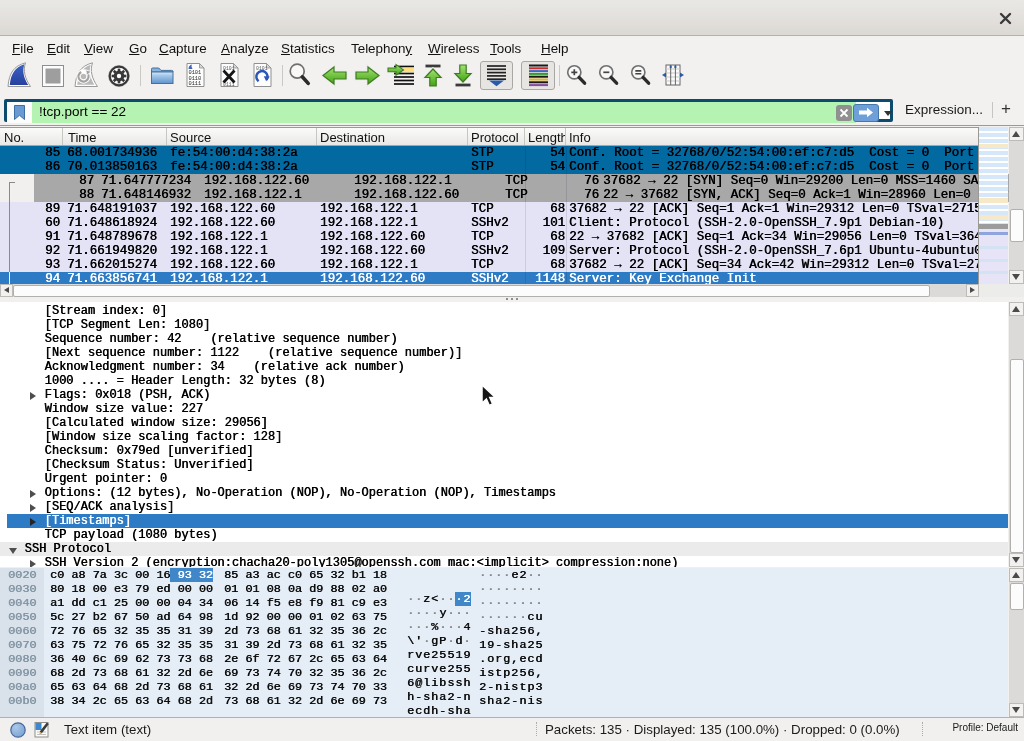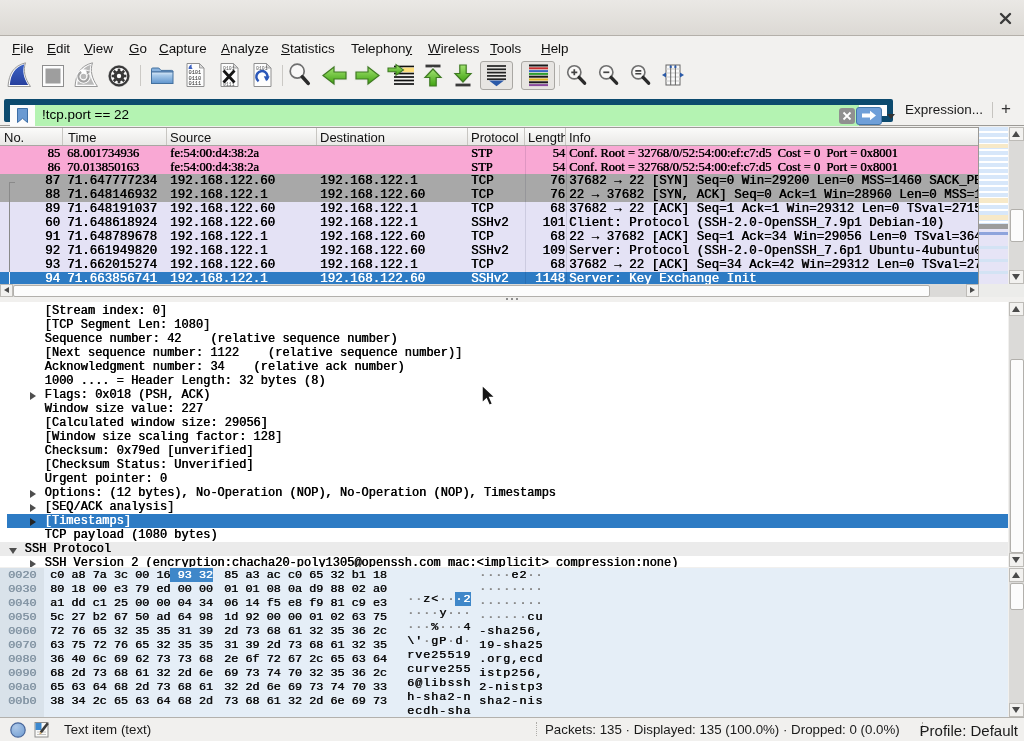--- a/index.html
+++ b/index.html
@@ -12,21 +12,21 @@
   #title{left:0;top:9px;width:1024px;text-align:center;font-size:15px;font-weight:bold;color:#363636;}
   
   #menubar{left:0;top:36px;width:1024px;height:23px;background:#f2f1ef;}
   .mi{top:41px;font-size:13.4px;color:#111;}
   
   #toolbar{left:0;top:59px;width:1024px;height:36px;background:#f2f1ef;}
   .tsep{top:65px;width:1px;height:21px;background:#cbc9c5;}
   .pressed{top:61px;height:29px;background:#e7e5e2;border:1px solid #a9a7a3;border-radius:3px;box-sizing:border-box;}
   
   #filterbar{left:0;top:95px;width:1024px;height:31px;background:#f2f1ef;border-bottom:1px solid #9c9a96;box-sizing:border-box;}
-  #fwrap{left:4px;top:99px;width:889px;height:23px;background:#fff;border:6px solid #0c4a6e;border-radius:2px;box-sizing:border-box;}
+  #fwrap{left:4px;top:99px;width:889px;height:23px;background:#fff;border:3px solid #0c4a6e;border-radius:2px;box-sizing:border-box;}
   #fbook{left:0;top:0;width:25px;height:21px;background:#fcfcfc;border-right:1px solid #a0a0a0;}
   #fgreen{left:25px;top:0;width:824px;height:21px;background:#b4f3b2;}
   #ftext{left:32px;top:2px;font-size:13.5px;color:#000;}
   #fexpr{left:905px;top:102px;font-size:13.5px;color:#1a1a1a;}
   #fsep2{left:992px;top:102px;width:1px;height:16px;background:#c6c4c0;}
   #fplus{left:1001px;top:99px;font-size:17px;color:#333;}
   
   #plhead{left:0;top:127px;width:978px;height:19px;background:linear-gradient(#fbfbfa,#e9e8e6);
      border-top:1px solid #9c9a96;border-bottom:1px solid #a8a6a2;box-sizing:border-box;}
   .hcol{top:0;height:17px;border-right:1px solid #c8c6c2;box-sizing:border-box;}
@@ -34,22 +34,22 @@
   .prow{left:0;height:14px;width:978px;font-family:"Liberation Mono",monospace;font-size:12.5px;text-shadow:0.5px 0 0 currentColor;
         line-height:14px;white-space:pre;color:#000;}
   .prow span{position:absolute;}
   .c-no{left:0px;width:60px;text-align:right;}
   .c-time{left:67px;}
   .c-src{left:170px;}
   .c-dst{left:320px;}
   .c-pro{left:471px;}
   .c-len{left:505px;width:60px;text-align:right;}
   .c-info{left:569px;width:409px;overflow:hidden;}
-  .rw{background:#f9a8d4;font-family:Liberation Serif, serif;}
-  .rg{background:#a8a8a8;}
+  .rw{background:#0369a1;}
+  .rg{background:#a8a8a8;margin-left:34px;}
   .rl{background:#e4e2f5;}
   .rs{background:#2d7bc4;color:#fff;}
   
   .sbtrough{background:#dbdad8;}
   .sbthumb{background:#fcfcfc;border:1px solid #b2b0ac;border-radius:2px;box-sizing:border-box;}
   .sbbtn{background:#f2f1ef;}
   .arr{width:0;height:0;position:absolute;}
   
   #details{left:0;top:302px;width:1008px;height:265px;background:#fff;overflow:hidden;}
   .drow{left:0;width:1008px;height:14px;font-family:"Liberation Mono",monospace;font-size:12px;text-shadow:0.5px 0 0 currentColor;
@@ -441,18 +441,18 @@
         <line x1="3" y1="11" x2="12" y2="11"></line>
         <line x1="3" y1="13.5" x2="12" y2="13.5"></line>
       </g>
     <line x1="13.8" y1="2.2" x2="6.8" y2="11.4" stroke="#3c3c3c" stroke-width="2.6"></line>
     <path d="M6.2,10.8 L8,12.2 L5.2,13.6 Z" fill="#c9a060"></path>
   </svg>
   <div class="abs stext" style="left:64px">Text item (text)</div>
   <div class="abs ssep" style="left:536px"></div>
   <div class="abs stext" style="left:545px;width:370px;text-align:left">Packets: 135 · Displayed: 135 (100.0%) · Dropped: 0 (0.0%)</div>
   <div class="abs ssep" style="left:922px"></div>
-  <div class="abs stext" style="left:918px;width:100px;text-align:right;font-size:15px">Profile: Default</div>
+  <div class="abs stext" style="left:918px;width:100px;text-align:right;font-size:10px">Profile: Default</div>
 
   <svg class="abs" style="left:481px;top:384px" width="17" height="23" viewBox="0 0 17 23">
     <path d="M1,1 V19.2 L5.4,15 L8.2,21.4 L11.6,19.9 L8.8,13.6 L14.6,13.6 Z" fill="#161616" stroke="#fff" stroke-width="1.5"></path>
   </svg>
 </div>
 
 </body></html>

